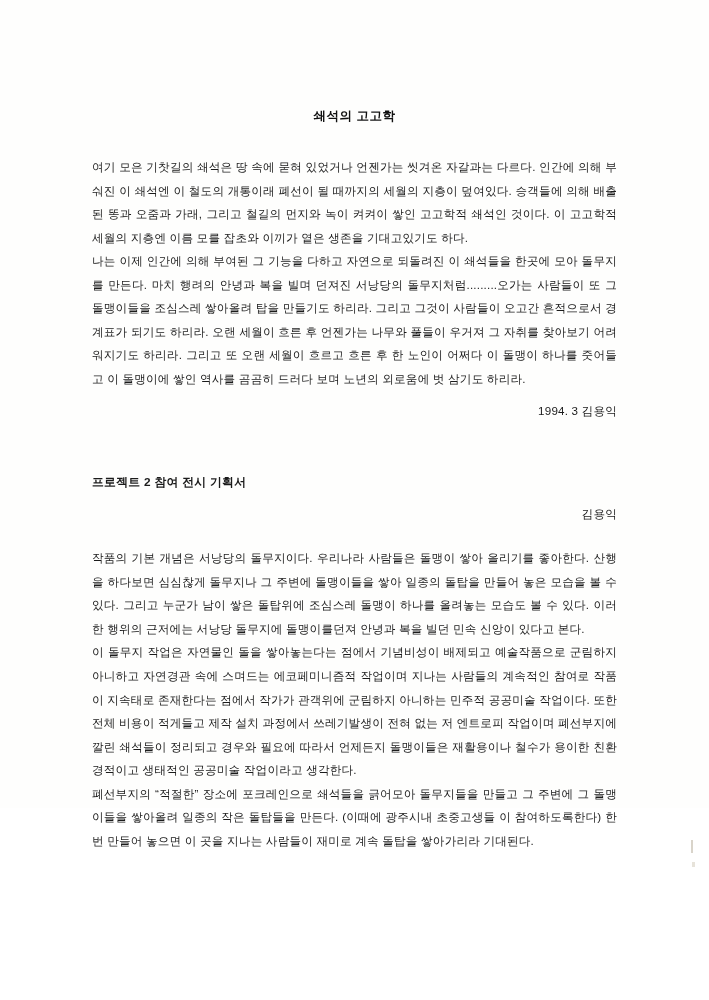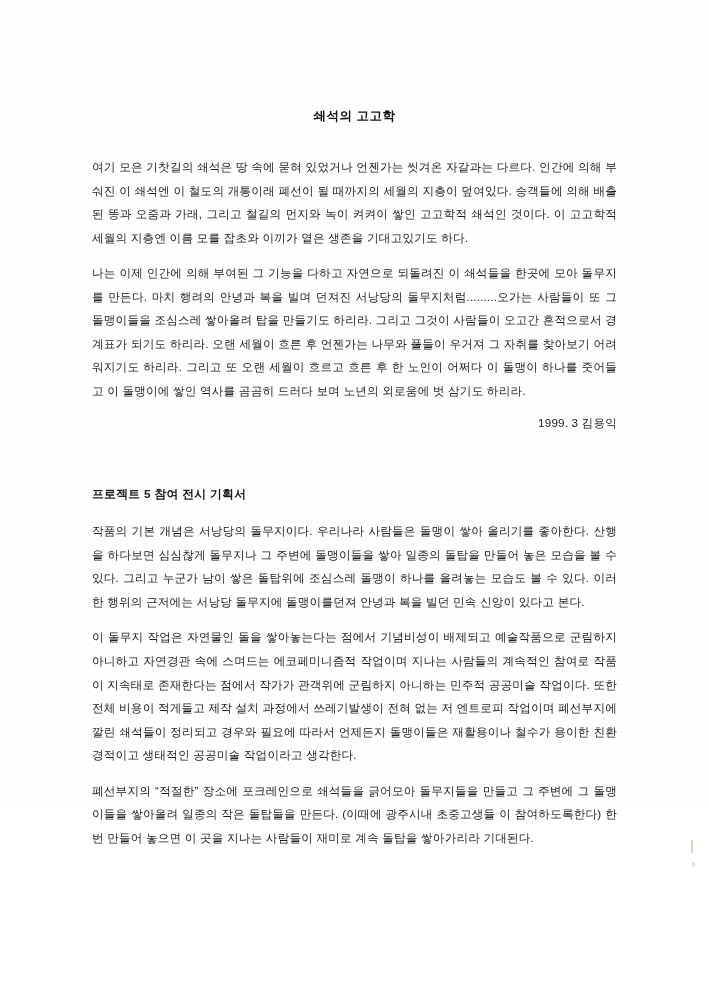--- a/index.html
+++ b/index.html
@@ -34,21 +34,21 @@
     font-size: 11.6px;
     line-height: 2.03;
     text-align: justify;
     text-justify: inter-ideograph;
     margin: 0;
     color: #1b1b1b;
     word-break: break-all;
     letter-spacing: 0.2px;
   }
   .para + .para {
-    margin-top: 12px;
+    margin-top: 0;
   }
   .signature {
     text-align: right;
     font-size: 11.6px;
     margin-top: 14px;
     letter-spacing: 0.2px;
   }
   .section-heading {
     font-size: 11.8px;
     font-weight: bold;
@@ -85,24 +85,25 @@
 <body>
 
 <div class="page">
 
   <h1 class="doc-title">쇄석의 고고학</h1>
 
   <p class="para">여기 모은 기찻길의 쇄석은 땅 속에 묻혀 있었거나 언젠가는 씻겨온 자갈과는 다르다. 인간에 의해 부숴진 이 쇄석엔 이 철도의 개통이래 폐선이 될 때까지의 세월의 지층이 덮여있다. 승객들에 의해 배출된 똥과 오줌과 가래, 그리고 철길의 먼지와 녹이 켜켜이 쌓인 고고학적 쇄석인 것이다. 이 고고학적 세월의 지층엔 이름 모를 잡초와 이끼가 옅은 생존을 기대고있기도 하다.</p>
 
   <p class="para">나는 이제 인간에 의해 부여된 그 기능을 다하고 자연으로 되돌려진 이 쇄석들을 한곳에 모아 돌무지를 만든다. 마치 행려의 안녕과 복을 빌며 던져진 서낭당의 돌무지처럼.........오가는 사람들이 또 그 돌맹이들을 조심스레 쌓아올려 탑을 만들기도 하리라. 그리고 그것이 사람들이 오고간 흔적으로서 경계표가 되기도 하리라. 오랜 세월이 흐른 후 언젠가는 나무와 풀들이 우거져 그 자취를 찾아보기 어려워지기도 하리라. 그리고 또 오랜 세월이 흐르고 흐른 후 한 노인이 어쩌다 이 돌맹이 하나를 줏어들고 이 돌맹이에 쌓인 역사를 곰곰히 드러다 보며 노년의 외로움에 벗 삼기도 하리라.</p>
 
-  <div class="signature">1999. 3 김용익</div>
+  <div class="signature">1994. 3 김용익</div>
 
-  <h2 class="section-heading">프로젝트 5 참여 전시 기획서</h2>
+  <h2 class="section-heading">프로젝트 2 참여 전시 기획서</h2>
 
+  <div class="byline">김용익</div>
 
   <p class="para">작품의 기본 개념은 서낭당의 돌무지이다. 우리나라 사람들은 돌맹이 쌓아 올리기를 좋아한다. 산행을 하다보면 심심찮게 돌무지나 그 주변에 돌맹이들을 쌓아 일종의 돌탑을 만들어 놓은 모습을 볼 수 있다. 그리고 누군가 남이 쌓은 돌탑위에 조심스레 돌맹이 하나를 올려놓는 모습도 볼 수 있다. 이러한 행위의 근저에는 서낭당 돌무지에 돌맹이를던져 안녕과 복을 빌던 민속 신앙이 있다고 본다.</p>
 
   <p class="para">이 돌무지 작업은 자연물인 돌을 쌓아놓는다는 점에서 기념비성이 배제되고 예술작품으로 군림하지 아니하고 자연경관 속에 스며드는 에코페미니즘적 작업이며 지나는 사람들의 계속적인 참여로 작품이 지속태로 존재한다는 점에서 작가가 관객위에 군림하지 아니하는 민주적 공공미술 작업이다. 또한 전체 비용이 적게들고 제작 설치 과정에서 쓰레기발생이 전혀 없는 저 엔트로피 작업이며 폐선부지에 깔린 쇄석들이 정리되고 경우와 필요에 따라서 언제든지 돌맹이들은 재활용이나 철수가 용이한 친환경적이고 생태적인 공공미술 작업이라고 생각한다.</p>
 
   <p class="para">폐선부지의 “적절한” 장소에 포크레인으로 쇄석들을 긁어모아 돌무지들을 만들고 그 주변에 그 돌맹이들을 쌓아올려 일종의 작은 돌탑들을 만든다. (이때에 광주시내 초중고생들 이 참여하도록한다) 한번 만들어 놓으면 이 곳을 지나는 사람들이 재미로 계속 돌탑을 쌓아가리라 기대된다.</p>
 
   <div class="speck"></div>
   <div class="speck2"></div>
 </div>

